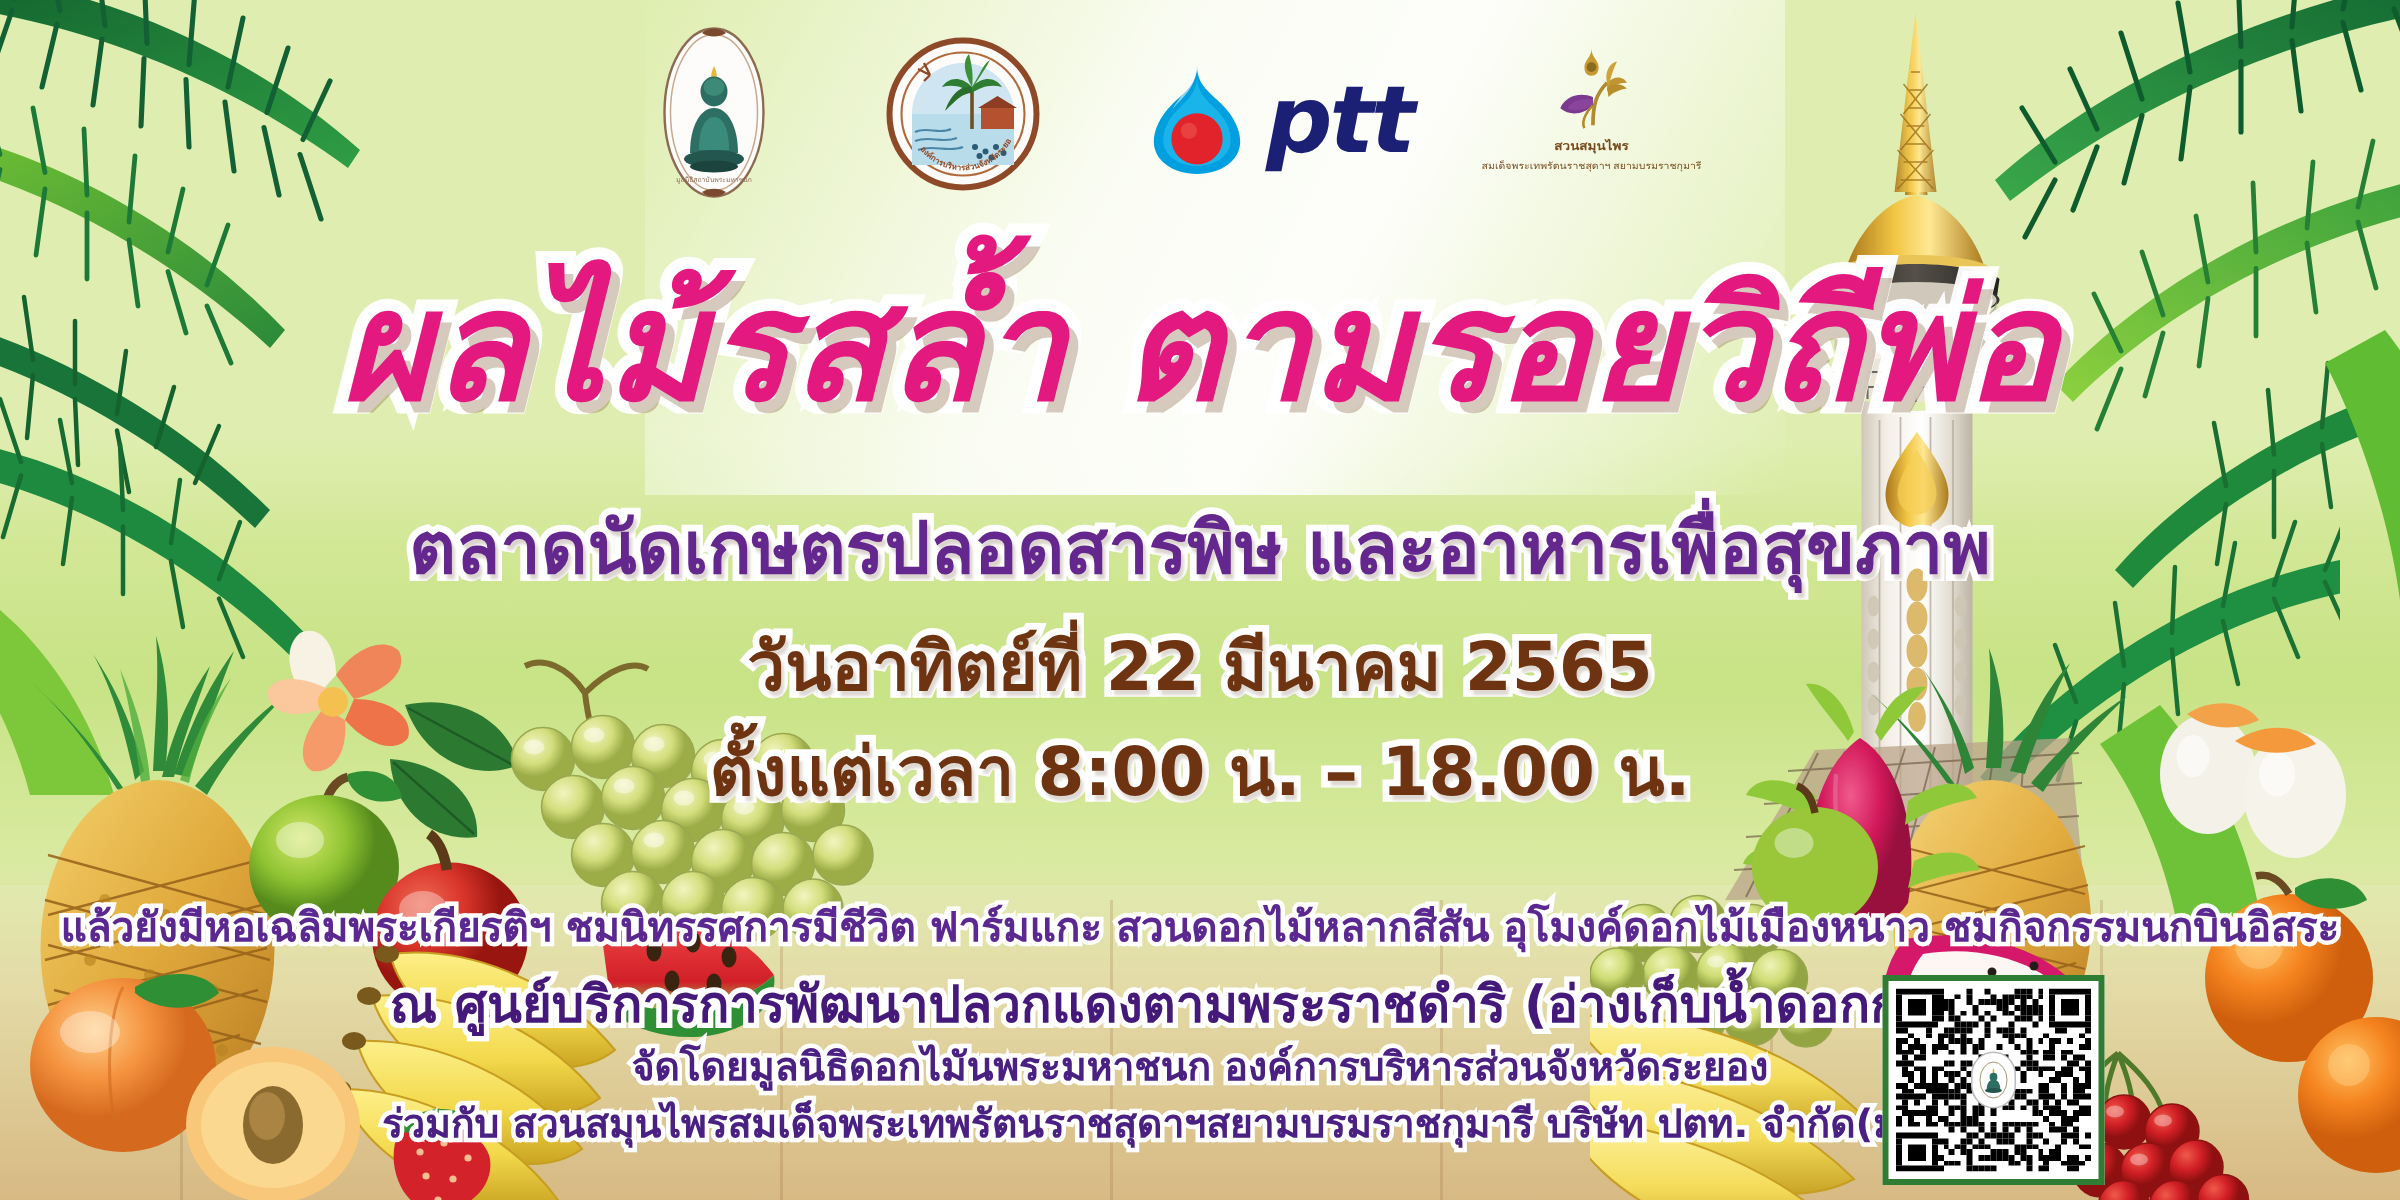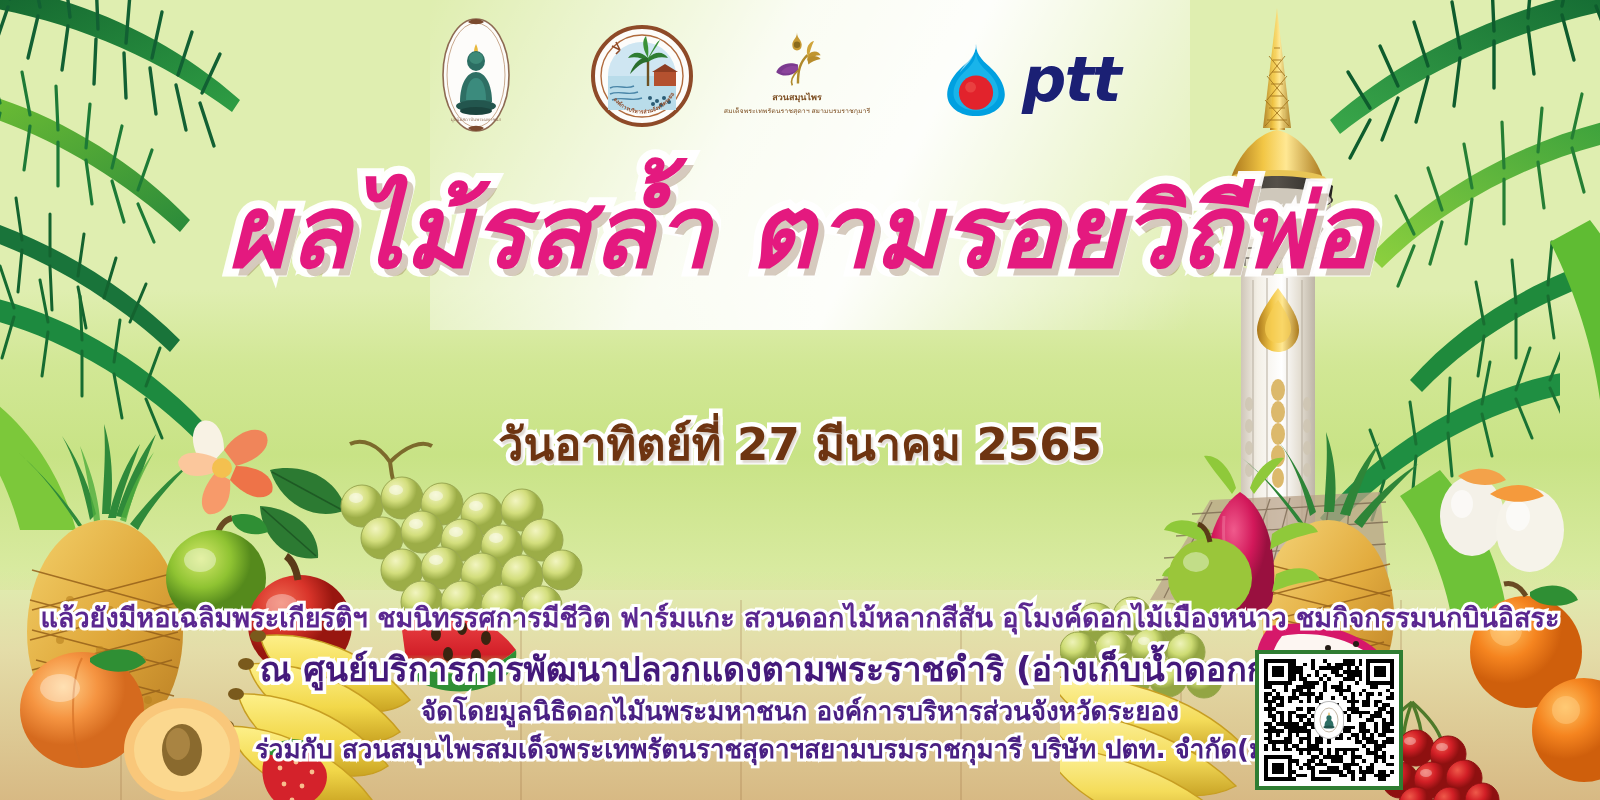--- a/index.html
+++ b/index.html
@@ -572,45 +572,45 @@
             <circle cx="79" cy="78" r="2"></circle>
         </g>
         <path d="M26 18 L30 26 M22 22 L30 26 M26 30 L30 26" stroke="#8e4a28" stroke-width="1.6"></path>
         <path d="M 20 70 A 36 36 0 0 0 84 70" fill="none" id="sealArc"></path>
         <text font-size="5.4" fill="#8e4a28" font-family="DejaVu Sans, sans-serif" font-weight="bold">
           <textPath href="#sealArc" startOffset="8%">องค์การบริหารส่วนจังหวัดระยอง</textPath>
         </text>
       </svg>
     </div>
 
+    <div class="logo logo-ptt">
+      <svg viewBox="0 0 80 84" width="72" height="78">
+        <path d="M40 2 C40 16 30 22 22 30 C12 40 8 50 8 58 C8 72 22 82 40 82 C58 82 72 72 72 58 C72 50 68 40 58 30 C50 22 40 16 40 2 Z" fill="#00a0e0"></path>
+        <path d="M40 10 C40 22 32 28 26 34 C18 42 15 50 15 57 C15 68 26 76 40 76 C54 76 65 68 65 57 C65 50 62 42 54 34 C48 28 40 22 40 10 Z" fill="#19b4ea"></path>
+        <path d="M40 4 C38 20 28 26 22 34 C26 26 34 20 36 4 Z" fill="#ffffff" opacity=".55"></path>
+        <circle cx="40" cy="56" r="19" fill="#e2232c"></circle>
+        <circle cx="34" cy="50" r="6" fill="#ef5a52" opacity=".55"></circle>
+      </svg>
+      <span class="ptt-word">ptt</span>
+    </div>
+
     <div class="logo logo-herb">
       <svg viewBox="0 0 110 62" width="104" height="60">
         <path d="M55 4 C55 10 50 12 50 17 C50 21 52 23 55 23 C58 23 60 21 60 17 C60 12 55 10 55 4 Z" fill="#c79a34"></path>
         <circle cx="55" cy="17" r="3.4" fill="#8a6a1c"></circle>
         <path d="M56 58 C56 44 58 36 66 28" stroke="#b08a2c" stroke-width="2.6" fill="none"></path>
         <path d="M66 28 C72 22 78 24 80 28 C74 28 70 30 66 34 Z" fill="#c0952f"></path>
         <path d="M66 28 C64 20 68 14 73 13 C70 19 69 24 67 30 Z" fill="#cfa43a"></path>
         <path d="M66 32 C70 28 76 28 80 32 C74 33 70 35 67 38 Z" fill="#b88d2b"></path>
         <path d="M56 38 C46 34 36 38 33 46 C40 52 50 50 56 44 Z" fill="#7b3a8f"></path>
         <path d="M56 40 C48 38 41 41 38 46 C44 49 51 47 56 43 Z" fill="#93499f" opacity=".7"></path>
         <path d="M56 44 C50 50 48 56 50 60" stroke="#b08a2c" stroke-width="1.8" fill="none"></path>
       </svg>
       <div class="herb-cap1">สวนสมุนไพร</div>
       <div class="herb-cap2">สมเด็จพระเทพรัตนราชสุดาฯ สยามบรมราชกุมารี</div>
-    </div>
-
-    <div class="logo logo-ptt">
-      <svg viewBox="0 0 80 84" width="72" height="78">
-        <path d="M40 2 C40 16 30 22 22 30 C12 40 8 50 8 58 C8 72 22 82 40 82 C58 82 72 72 72 58 C72 50 68 40 58 30 C50 22 40 16 40 2 Z" fill="#00a0e0"></path>
-        <path d="M40 10 C40 22 32 28 26 34 C18 42 15 50 15 57 C15 68 26 76 40 76 C54 76 65 68 65 57 C65 50 62 42 54 34 C48 28 40 22 40 10 Z" fill="#19b4ea"></path>
-        <path d="M40 4 C38 20 28 26 22 34 C26 26 34 20 36 4 Z" fill="#ffffff" opacity=".55"></path>
-        <circle cx="40" cy="56" r="19" fill="#e2232c"></circle>
-        <circle cx="34" cy="50" r="6" fill="#ef5a52" opacity=".55"></circle>
-      </svg>
-      <span class="ptt-word">ptt</span>
     </div>
   </div>
 
   <svg class="fruits fruits-left" viewBox="0 0 620 400">
     <defs>
       <linearGradient id="pineG" x1="0" y1="0" x2="1" y2="1">
         <stop offset="0%" stop-color="#f3d06a"></stop>
           <stop offset="50%" stop-color="#e0a93c"></stop>
           <stop offset="100%" stop-color="#b87c22"></stop>
       </linearGradient>
@@ -952,22 +952,24 @@
     </g>
 
     <ellipse cx="150" cy="148" rx="42" ry="40" fill="#9ac63a"></ellipse>
     <ellipse cx="136" cy="132" rx="13" ry="10" fill="#ffffff" opacity=".4"></ellipse>
     <path d="M150 112 C148 102 144 96 138 94" stroke="#5a3a18" stroke-width="5" fill="none"></path>
   </svg>
 
   <div class="headline-shadowlayer">ผลไม้รสล้ำ ตามรอยวิถีพ่อ</div>
   <div class="headline">ผลไม้รสล้ำ ตามรอยวิถีพ่อ</div>
 
-
-  <div class="dateline">วันอาทิตย์ที่ 27 มีนาคม 2565</div>
+  <div class="subtitle">ตลาดนัดเกษตรปลอดสารพิษ และอาหารเพื่อสุขภาพ</div>
+
+  <div class="dateline">วันอาทิตย์ที่ 22 มีนาคม 2565</div>
+  <div class="timeline">ตั้งแต่เวลา  8:00 น. – 18.00 น.</div>
 
   <div class="detail d2">แล้วยังมีหอเฉลิมพระเกียรติฯ ชมนิทรรศการมีชีวิต ฟาร์มแกะ สวนดอกไม้หลากสีสัน อุโมงค์ดอกไม้เมืองหนาว ชมกิจกรรมนกบินอิสระ</div>
 
   <div class="venue">ณ ศูนย์บริการการพัฒนาปลวกแดงตามพระราชดำริ (อ่างเก็บน้ำดอกกราย)</div>
   <div class="org1">จัดโดยมูลนิธิดอกไมันพระมหาชนก องค์การบริหารส่วนจังหวัดระยอง</div>
   <div class="org2">ร่วมกับ สวนสมุนไพรสมเด็จพระเทพรัตนราชสุดาฯสยามบรมราชกุมารี บริษัท ปตท. จำกัด(มหาชน)</div>
 
   <div class="qr-box">
     <div class="qr-canvas" id="qr-canvas">
         <i style="position:absolute;background:#000;left:0%;top:0%;width:3.0303030303030303%;height:3.0303030303030303%"></i>

